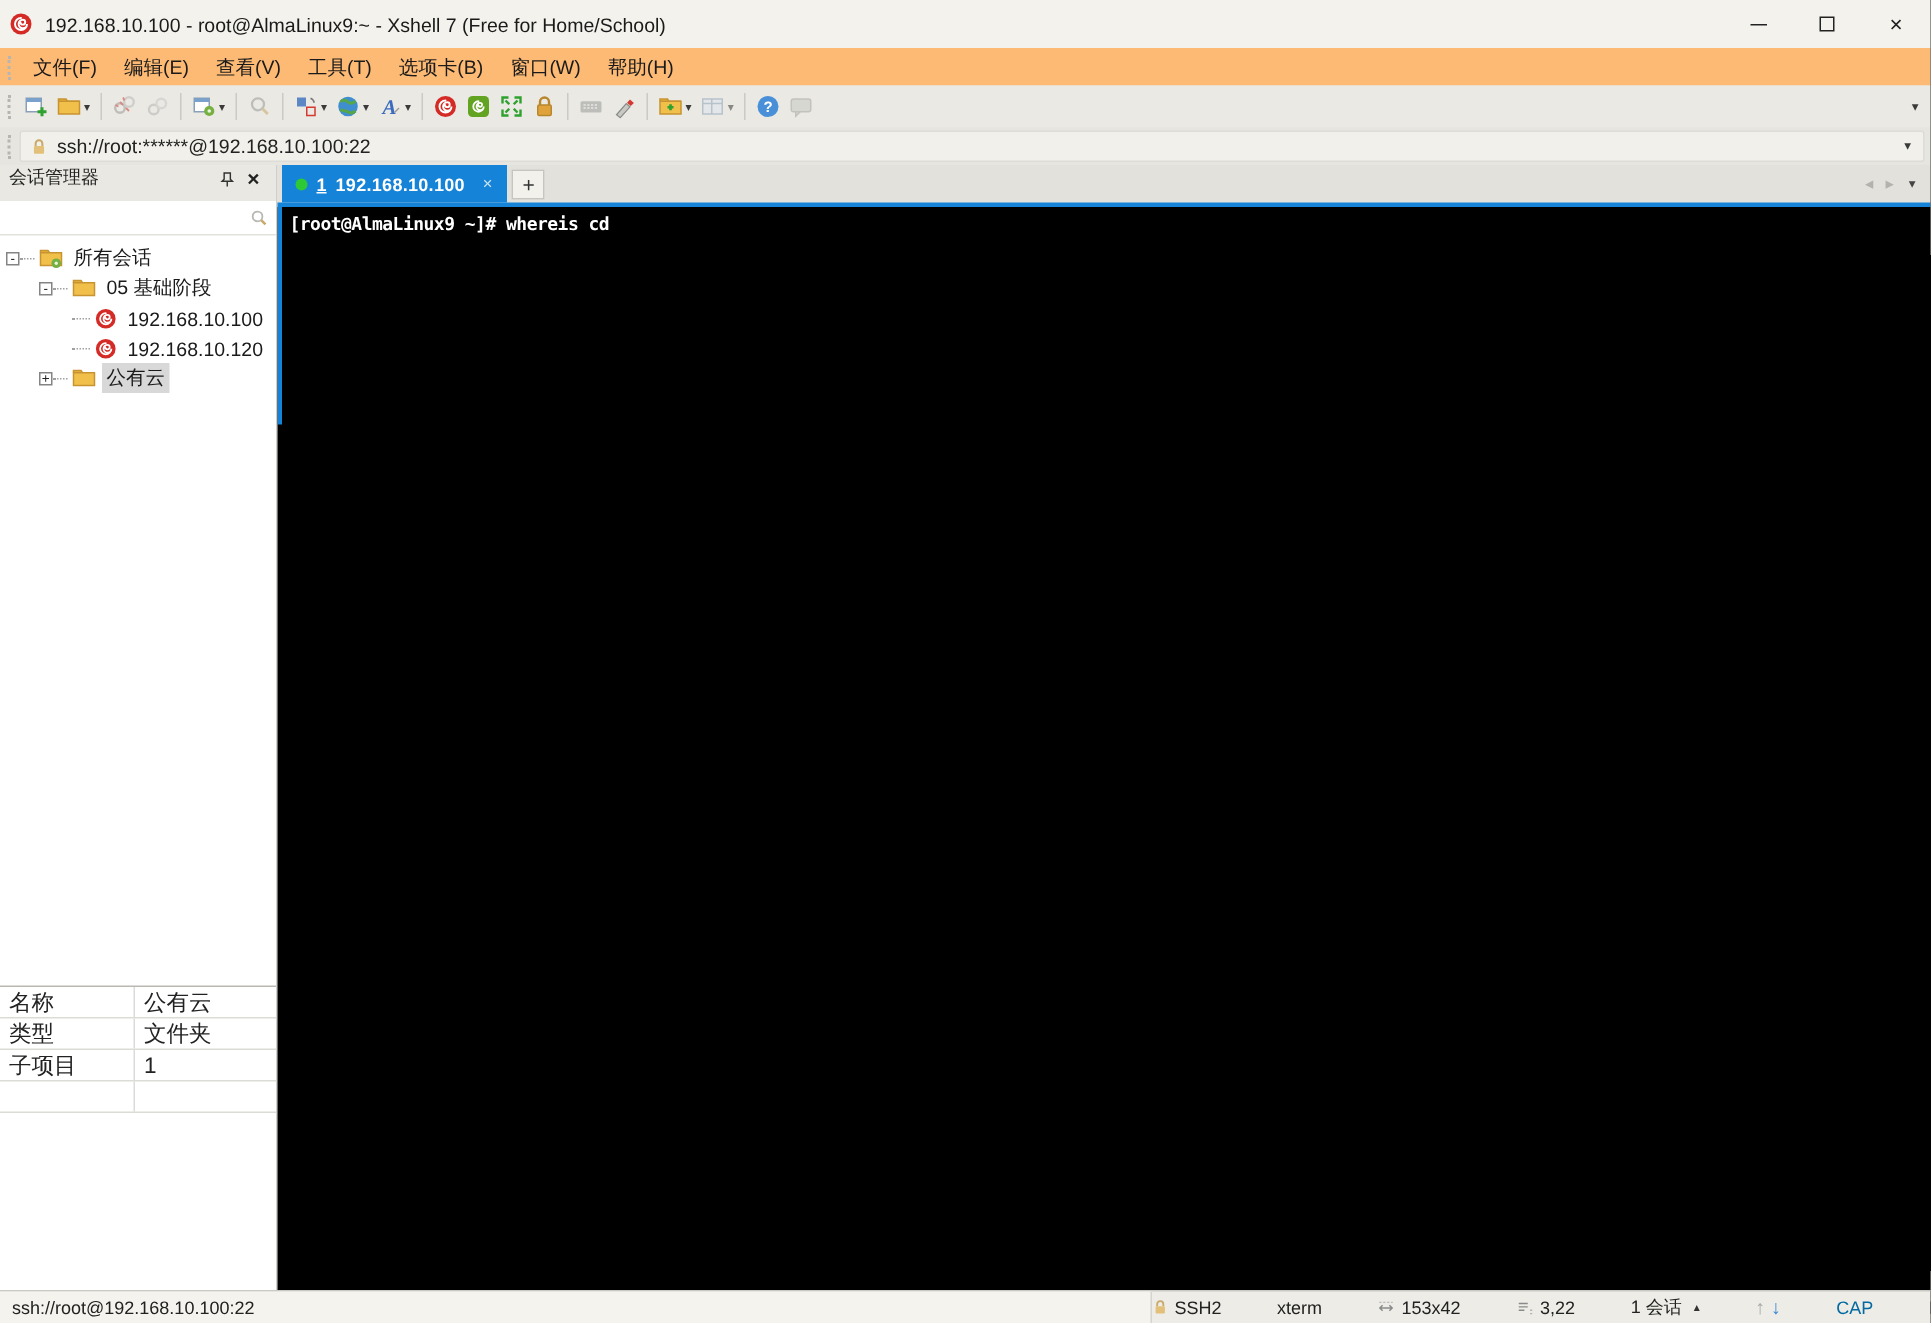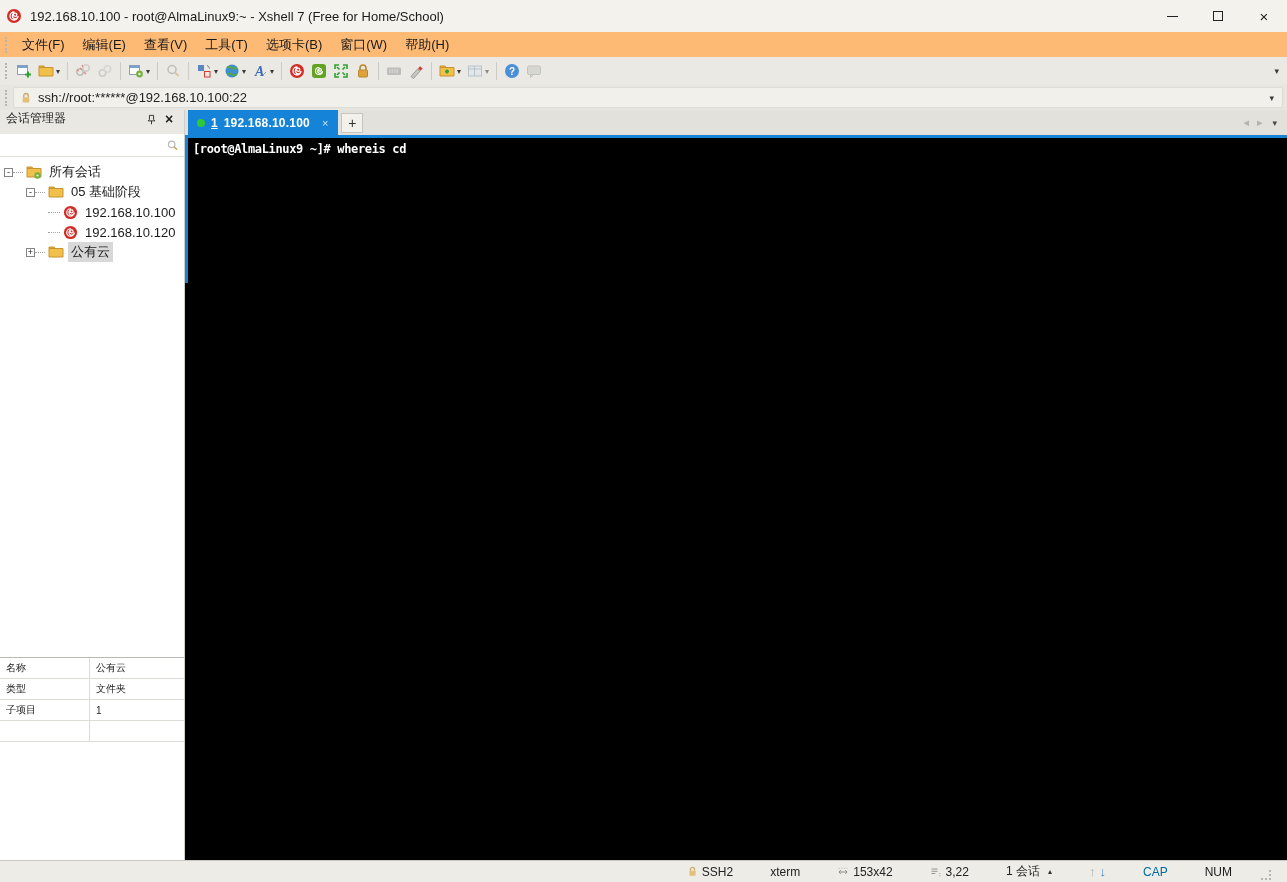--- a/index.html
+++ b/index.html
@@ -54,21 +54,21 @@
   .tree { flex:1 1 auto; padding-top:5px; overflow:hidden; }
   .trow { height:20px; display:flex; align-items:center; font-size:13px; white-space:nowrap; }
   .expander { width:9px; height:9px; border:1px solid #848484; background:#fff; display:flex; align-items:center; justify-content:center; font-size:9px; line-height:7px; color:#222; flex:0 0 auto; }
   .guide { width:10px; height:1px; border-top:1px dotted #a0a0a0; flex:0 0 auto; }
   .ticon { margin:0 4px 0 3px; flex:0 0 auto; display:flex; }
   .tlabel { padding:1px 3px; }
   .tlabel.selected { background:#d8d8d8; }
 
   
   .props { border-top:1px solid #b9b8b2; flex:0 0 auto; }
-  .prow { height:21px; display:flex; border-bottom:1px solid #dcdbd5; font-size:10px; align-items:center; }
+  .prow { height:21px; display:flex; border-bottom:1px solid #dcdbd5; font-size:15px; align-items:center; }
   .pkey { width:90px; flex:0 0 auto; padding-left:6px; border-right:1px solid #dcdbd5; height:100%; display:flex; align-items:center; color:#222; }
   .pval { padding-left:6px; color:#222; }
   .sm-bottom { height:118px; flex:0 0 auto; background:#fff; }
 
   
   .content { flex:1 1 auto; display:flex; flex-direction:column; min-width:0; }
   .tabbar { height:25px; background:#e2e1db; display:flex; align-items:center; flex:0 0 auto; padding-left:3px; }
   .tab-active { height:25px; background:#1583d7; color:#fff; display:flex; align-items:center; padding:0 10px 0 9px; font-size:12px; gap:6px; }
   .tab-dot { width:8px; height:8px; border-radius:50%; background:#2dc937; flex:0 0 auto; }
   .tab-num { font-weight:bold; text-decoration:underline; }
@@ -420,20 +420,21 @@
       <div class="tab-underline"></div>
 
       <div class="terminal">
         <span class="term-strip"></span>
         <div class="tline">[root@AlmaLinux9 ~]# whereis cd</div>
       </div>
     </div>
   </div>
 
   <div class="statusbar">
+    <div class="sb-left">ssh://root@192.168.10.100:22</div>
     <div class="sb-right">
       <span class="sb-item">
         <svg width="11" height="11" viewBox="0 0 16 16">
             <path d="M5 7V5a3 3 0 0 1 6 0v2" fill="none" stroke="#c9a96a" stroke-width="1.8"></path>
             <rect x="3.5" y="7" width="9" height="7" rx="1" fill="#e3c07a"></rect>
           </svg>
         <span>SSH2</span>
       </span>
       <span class="sb-item">xterm</span>
       <span class="sb-item">

